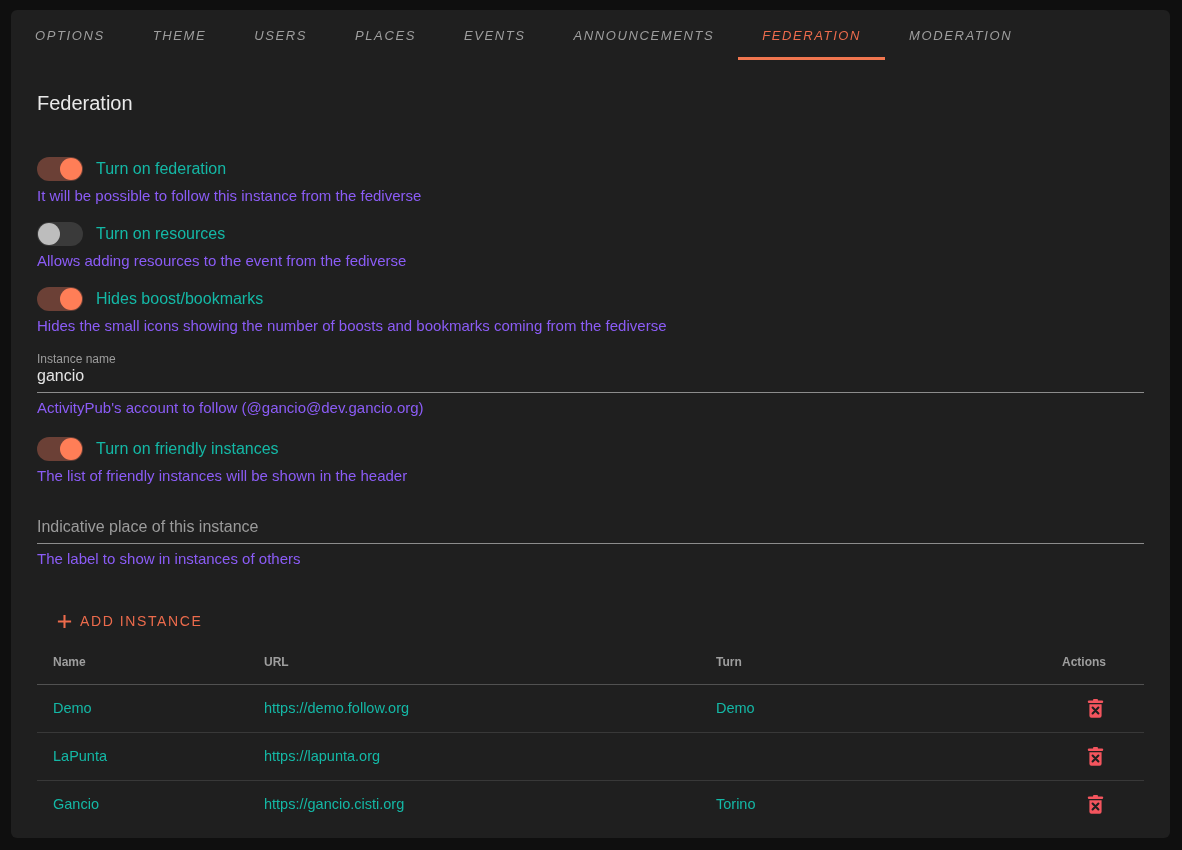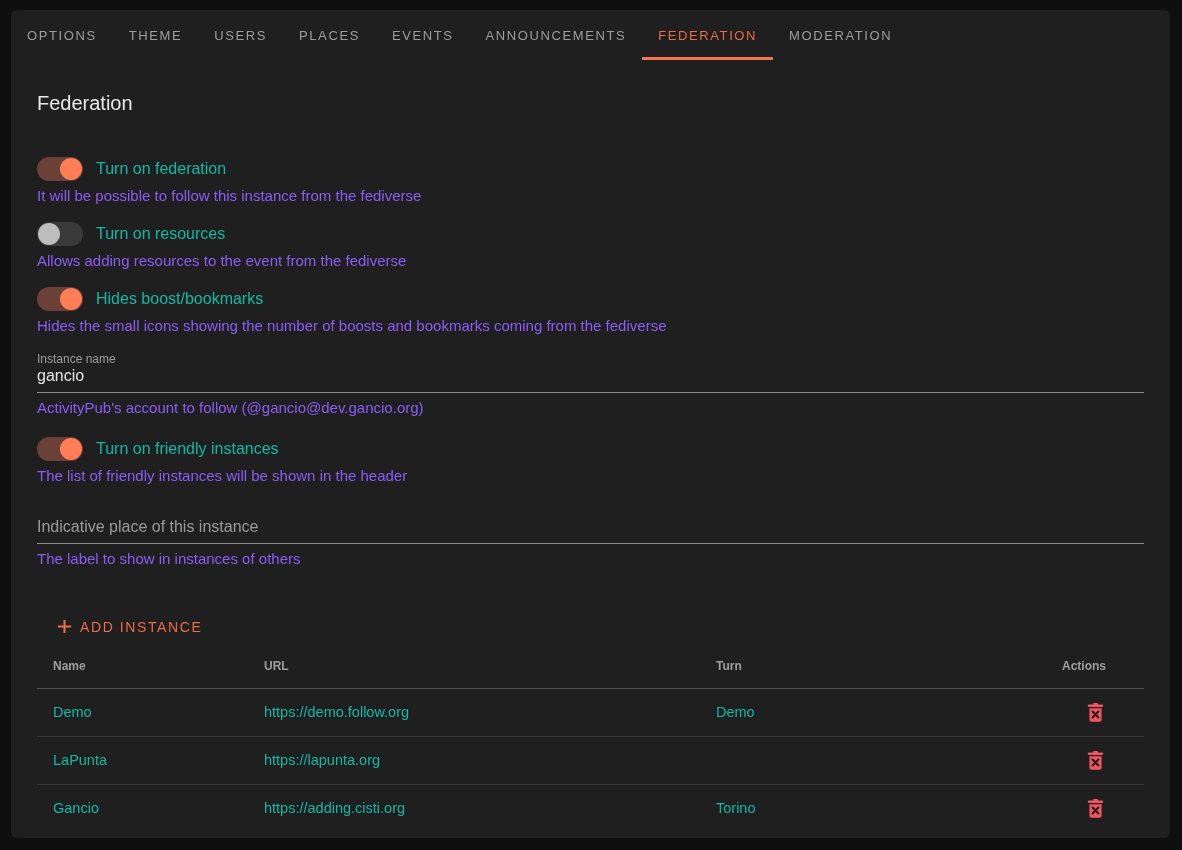--- a/index.html
+++ b/index.html
@@ -19,27 +19,28 @@
   }
   
   .tabs {
     display: flex;
     align-items: stretch;
     height: 50px;
   }
   .tab {
     display: flex;
     align-items: center;
-    padding: 0 16px;
+    padding: 0 24px;
     font-size: 13px;
     letter-spacing: 1.6px;
     color: #9e9e9e;
     position: relative;
     cursor: pointer;
     white-space: nowrap;
+    font-style: italic;
   }
   .tab.active { color: #ec6b4c; }
   .tab.active::after {
     content: "";
     position: absolute;
     left: 0; right: 0; bottom: 0;
     height: 3px;
     background: #f1764f;
   }
   
@@ -99,21 +100,21 @@
     outline: none;
     color: #e4e4e4;
     font-family: "Liberation Sans", sans-serif;
     font-size: 16px;
     padding: 1px 0 7px;
   }
   .field-input::placeholder { color: #9b9b9b; opacity: 1; }
   
   .add-btn {
     display: inline-flex;
-    align-items: flex-end;
+    align-items: center;
     gap: 7px;
     margin: 19px 0 0 19px;
     height: 28px;
     background: transparent;
     border: none;
     color: #ec6b4c;
     font-family: "Liberation Sans", sans-serif;
     font-size: 14px;
     font-weight: 500;
     letter-spacing: 1.6px;
@@ -286,21 +287,21 @@
                   <rect x="0.8" y="1.4" width="15.4" height="2.6" rx="1.2" fill="#f4555e"></rect>
                   <path d="M2.4 5.2 h12.2 v11.6 a2 2 0 0 1 -2 2 h-8.2 a2 2 0 0 1 -2 -2 Z" fill="#f4555e"></path>
                   <path d="M5.6 8.6 l5.8 5.8 M11.4 8.6 l-5.8 5.8" stroke="#1f1f1f" stroke-width="2.1" stroke-linecap="round"></path>
                 </svg>
               </span>
             </button>
           </td>
         </tr>
         <tr>
           <td>Gancio</td>
-          <td>https://adding.cisti.org</td>
+          <td>https://gancio.cisti.org</td>
           <td>Torino</td>
           <td class="actions-cell">
             <button class="delete-btn">
               <span>
                 <svg width="17" height="19" viewBox="0 0 17 19">
                   <rect x="6" y="0" width="5" height="2.4" rx="1" fill="#f4555e"></rect>
                   <rect x="0.8" y="1.4" width="15.4" height="2.6" rx="1.2" fill="#f4555e"></rect>
                   <path d="M2.4 5.2 h12.2 v11.6 a2 2 0 0 1 -2 2 h-8.2 a2 2 0 0 1 -2 -2 Z" fill="#f4555e"></path>
                   <path d="M5.6 8.6 l5.8 5.8 M11.4 8.6 l-5.8 5.8" stroke="#1f1f1f" stroke-width="2.1" stroke-linecap="round"></path>
                 </svg>

